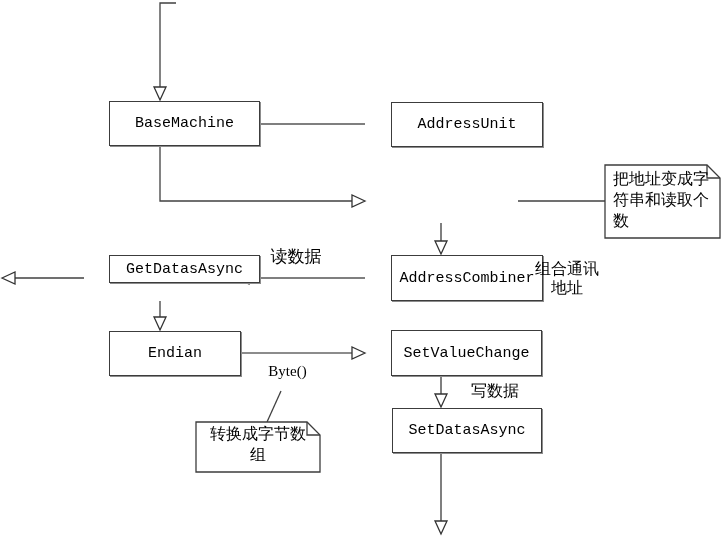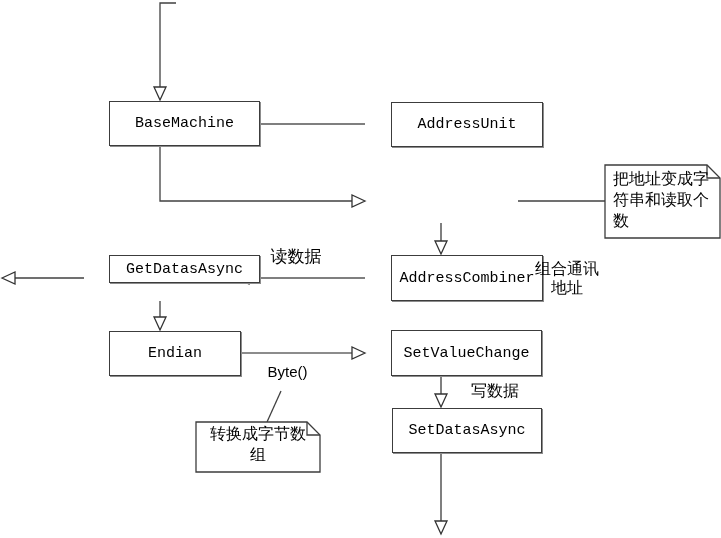--- a/index.html
+++ b/index.html
@@ -36,21 +36,21 @@
   }
   .edge-label {
     position: absolute;
     color: #000;
     font-size: 16px;
     line-height: 19px;
     white-space: pre-line;
   }
   .edge-label.center { text-align: center; }
   .mono {
-    font-family: Liberation Sans, sans-serif;
+    font-family: Liberation Serif, serif;
     font-size: 15px;
   }
   .note-text {
     position: absolute;
     color: #000;
     font-size: 16px;
     line-height: 21px;
     box-sizing: border-box;
     word-break: break-all;
     font-family: Liberation Mono, monospace;

